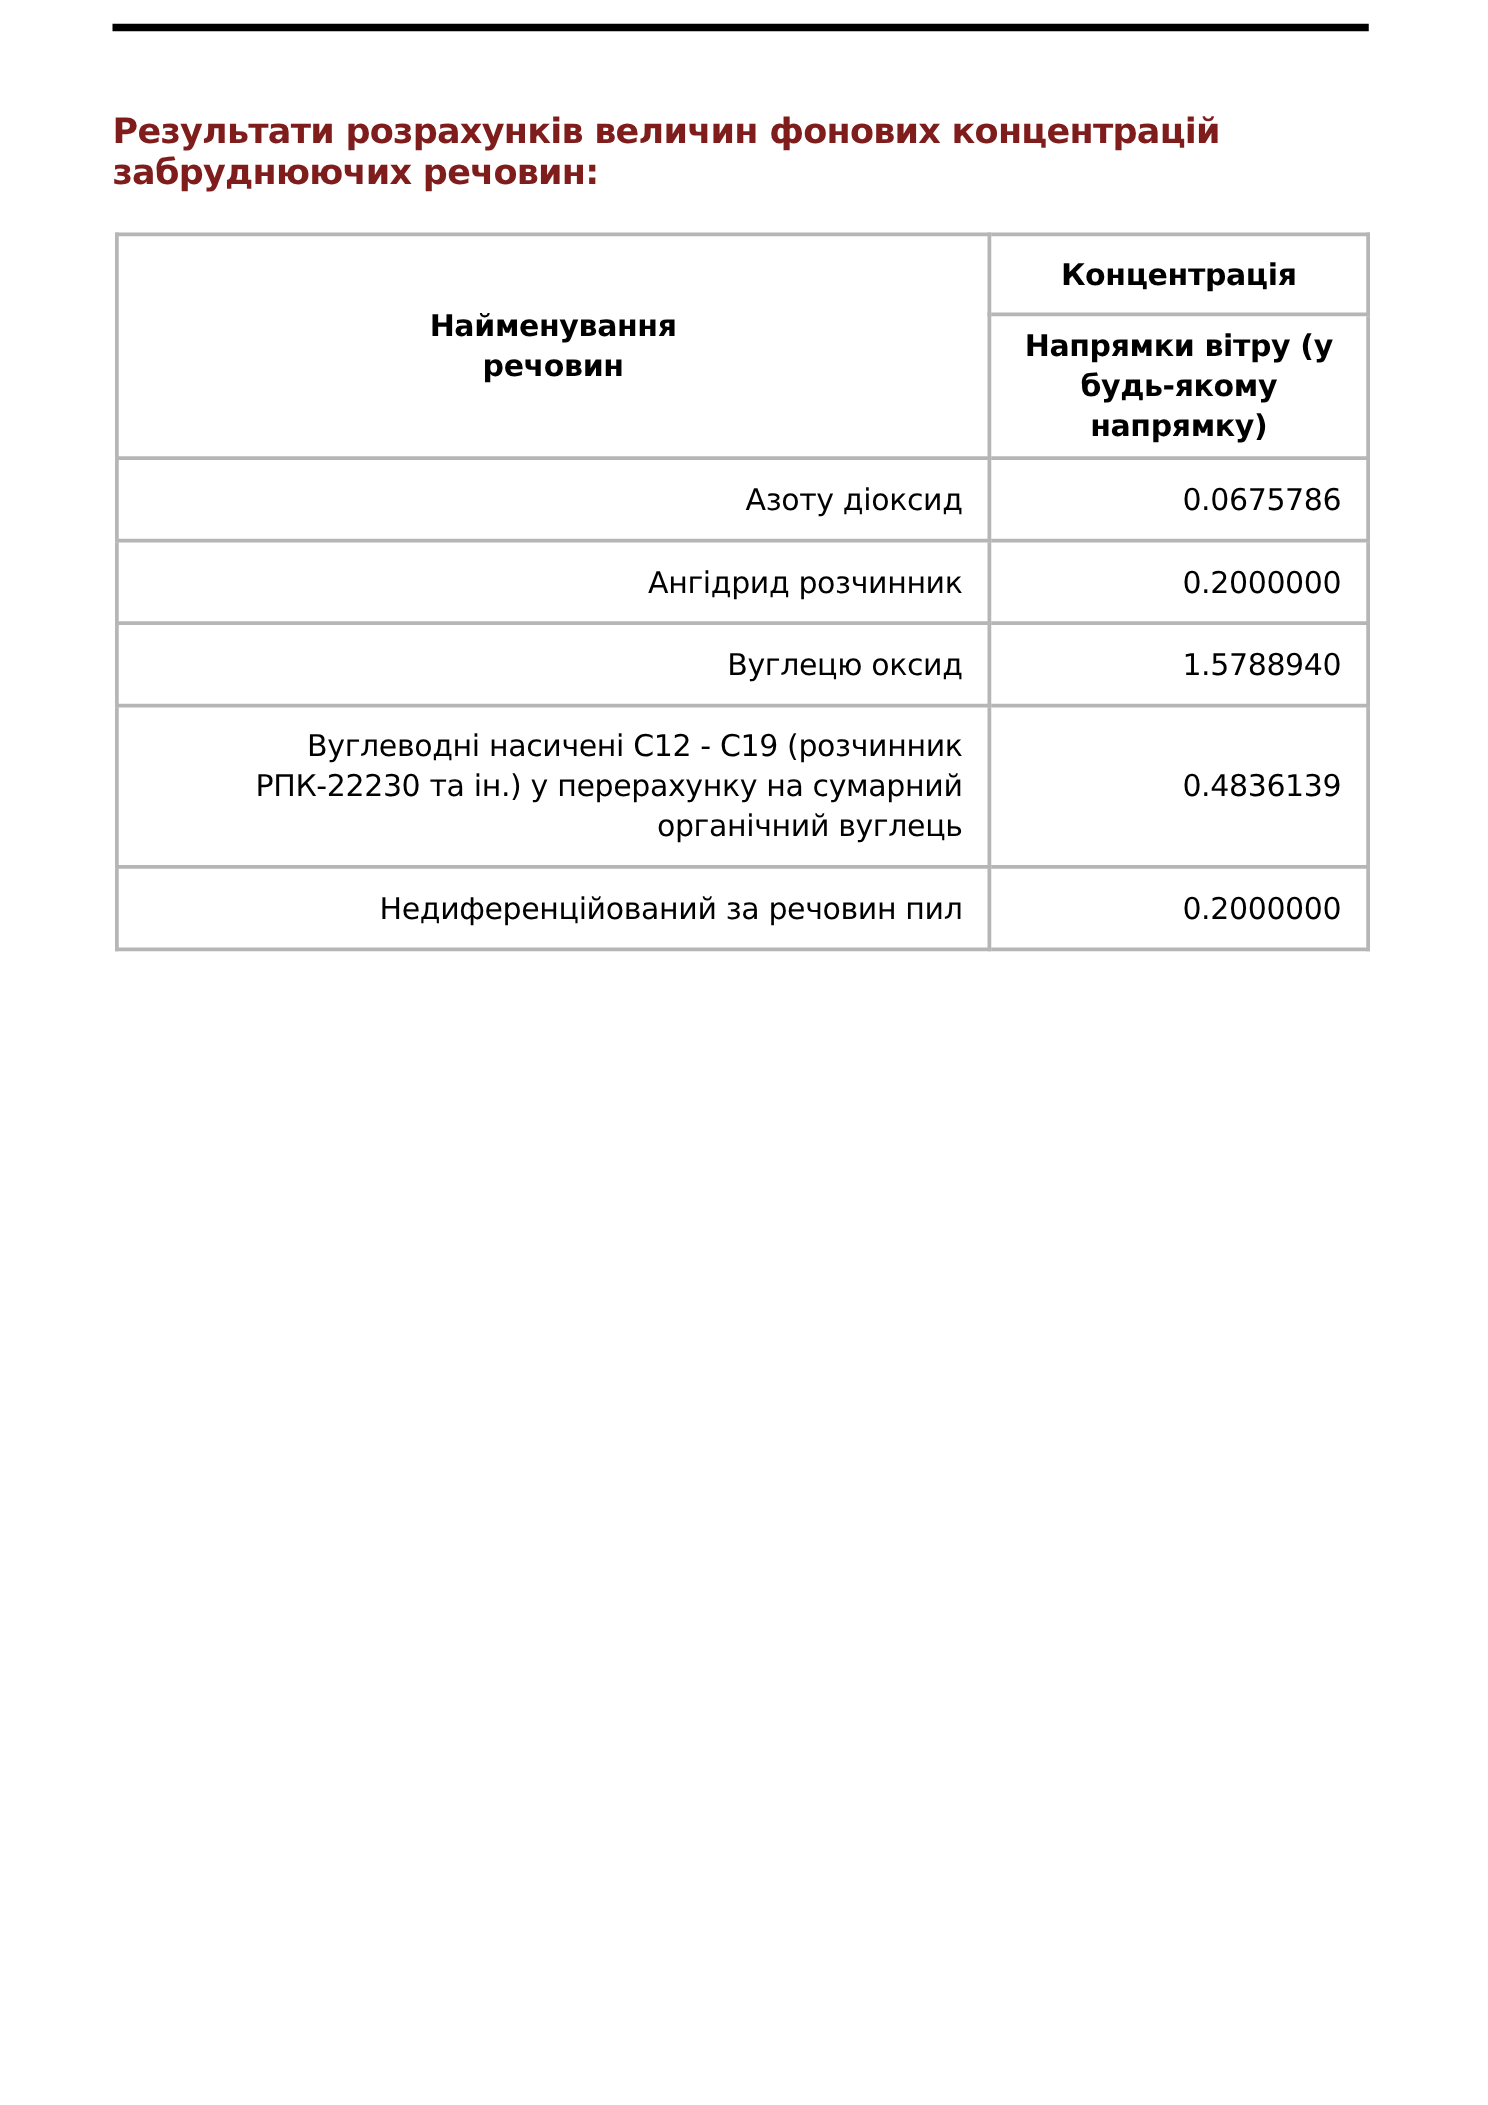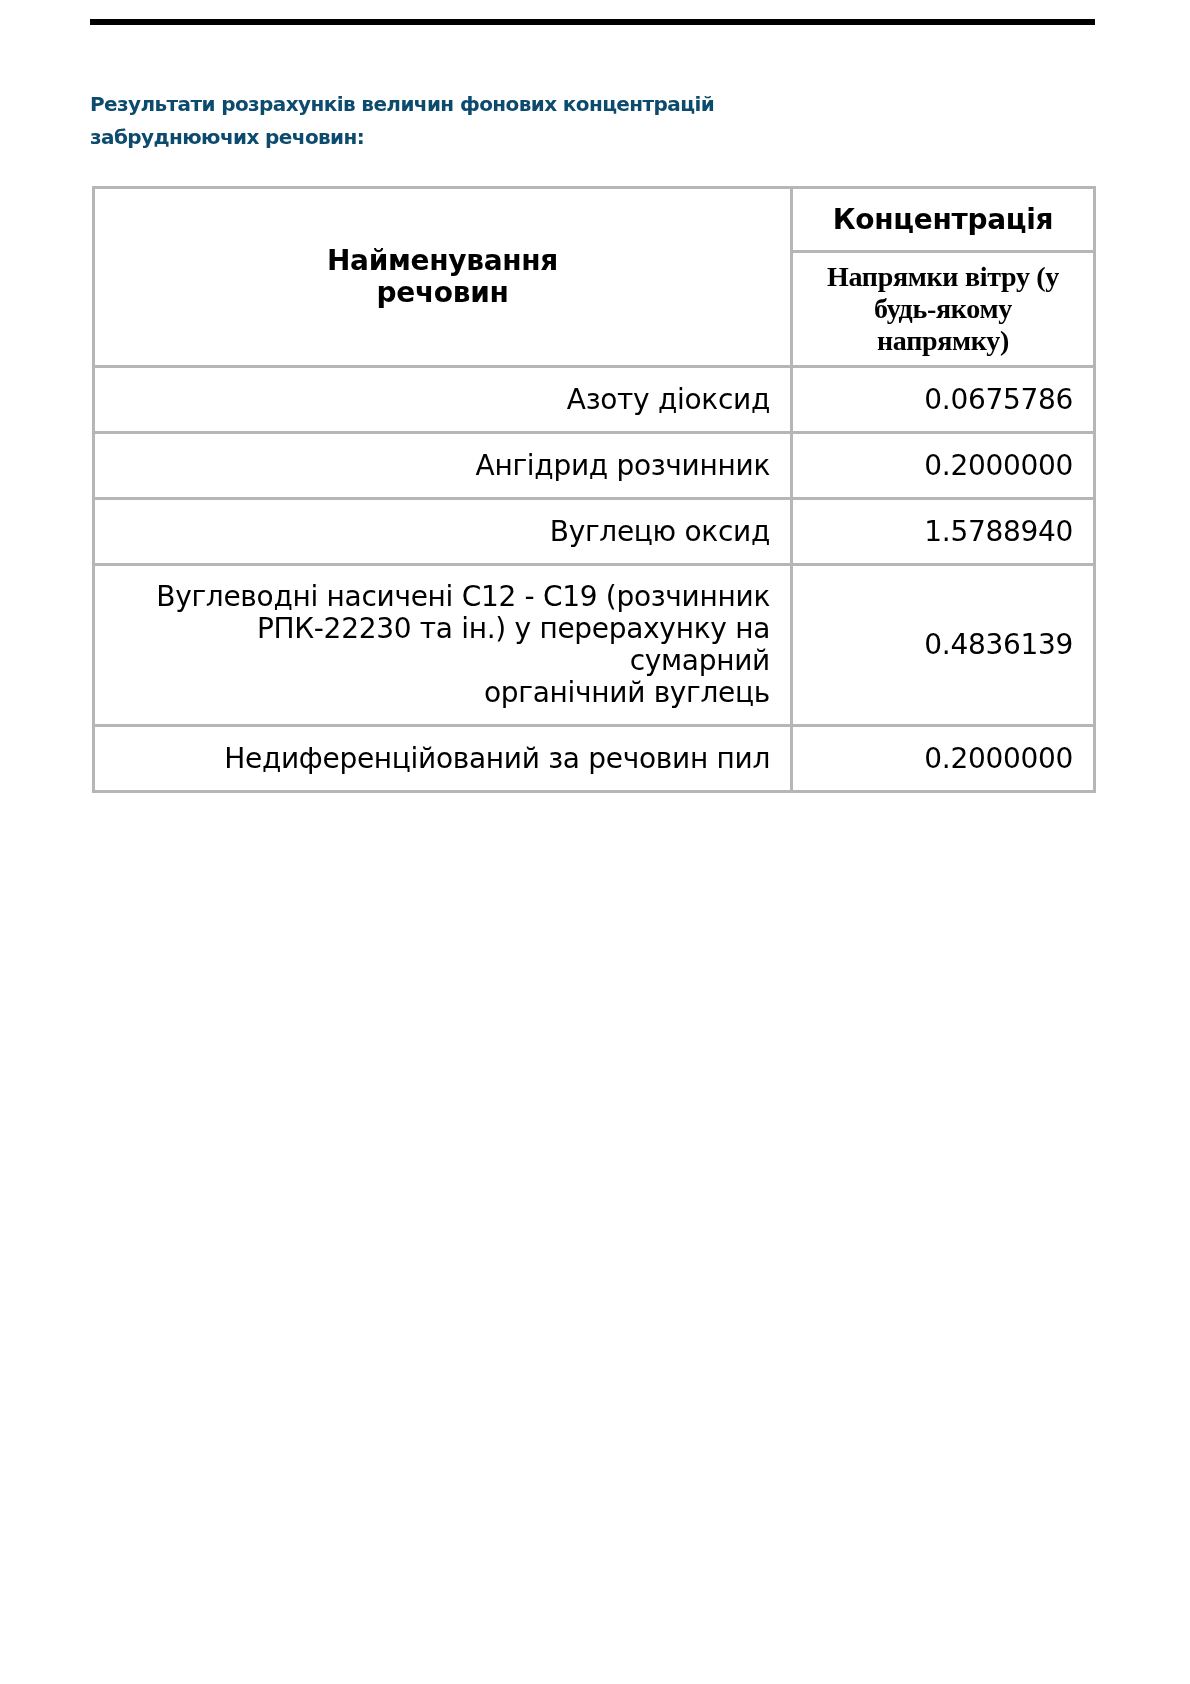--- a/index.html
+++ b/index.html
@@ -26,59 +26,58 @@
     width: 1005px;
     height: 6px;
     background: #000000;
   }
   .heading {
     position: absolute;
     left: 90px;
     top: 88px;
     width: 1010px;
     margin: 0;
-    font-size: 20px;
+    font-size: 28px;
     line-height: 33px;
     font-weight: bold;
     letter-spacing: -0.6px;
     white-space: pre-line;
-    color: #0c4a6e;
+    color: #7f1d1d;
   }
   table.conc-table {
     position: absolute;
     left: 92px;
     top: 186px;
     width: 1001px;
     border-collapse: collapse;
     table-layout: fixed;
   }
   table.conc-table col.c1 { width: 698px; }
   table.conc-table col.c2 { width: 303px; }
   table.conc-table th,
   table.conc-table td {
     border: 3px solid #b6b6b6;
-    font-size: 28px;
+    font-size: 24px;
     line-height: 32px;
     background: #ffffff;
     vertical-align: middle;
     letter-spacing: -0.3px;
     white-space: pre-line;
     overflow: hidden;
   }
   table.conc-table th {
     font-weight: bold;
     text-align: center;
     padding: 14px 10px;
   }
   table.conc-table th.group-header {
     height: 33px;
   }
   table.conc-table th.sub-header {
     padding: 8px 10px;
-    font-family: Liberation Serif, serif;
   }
   table.conc-table td {
     padding: 15px 20px;
     text-align: right;
   }
   table.conc-table td.name-cell {
     height: 33px;
   }
 </style>
 </head>

